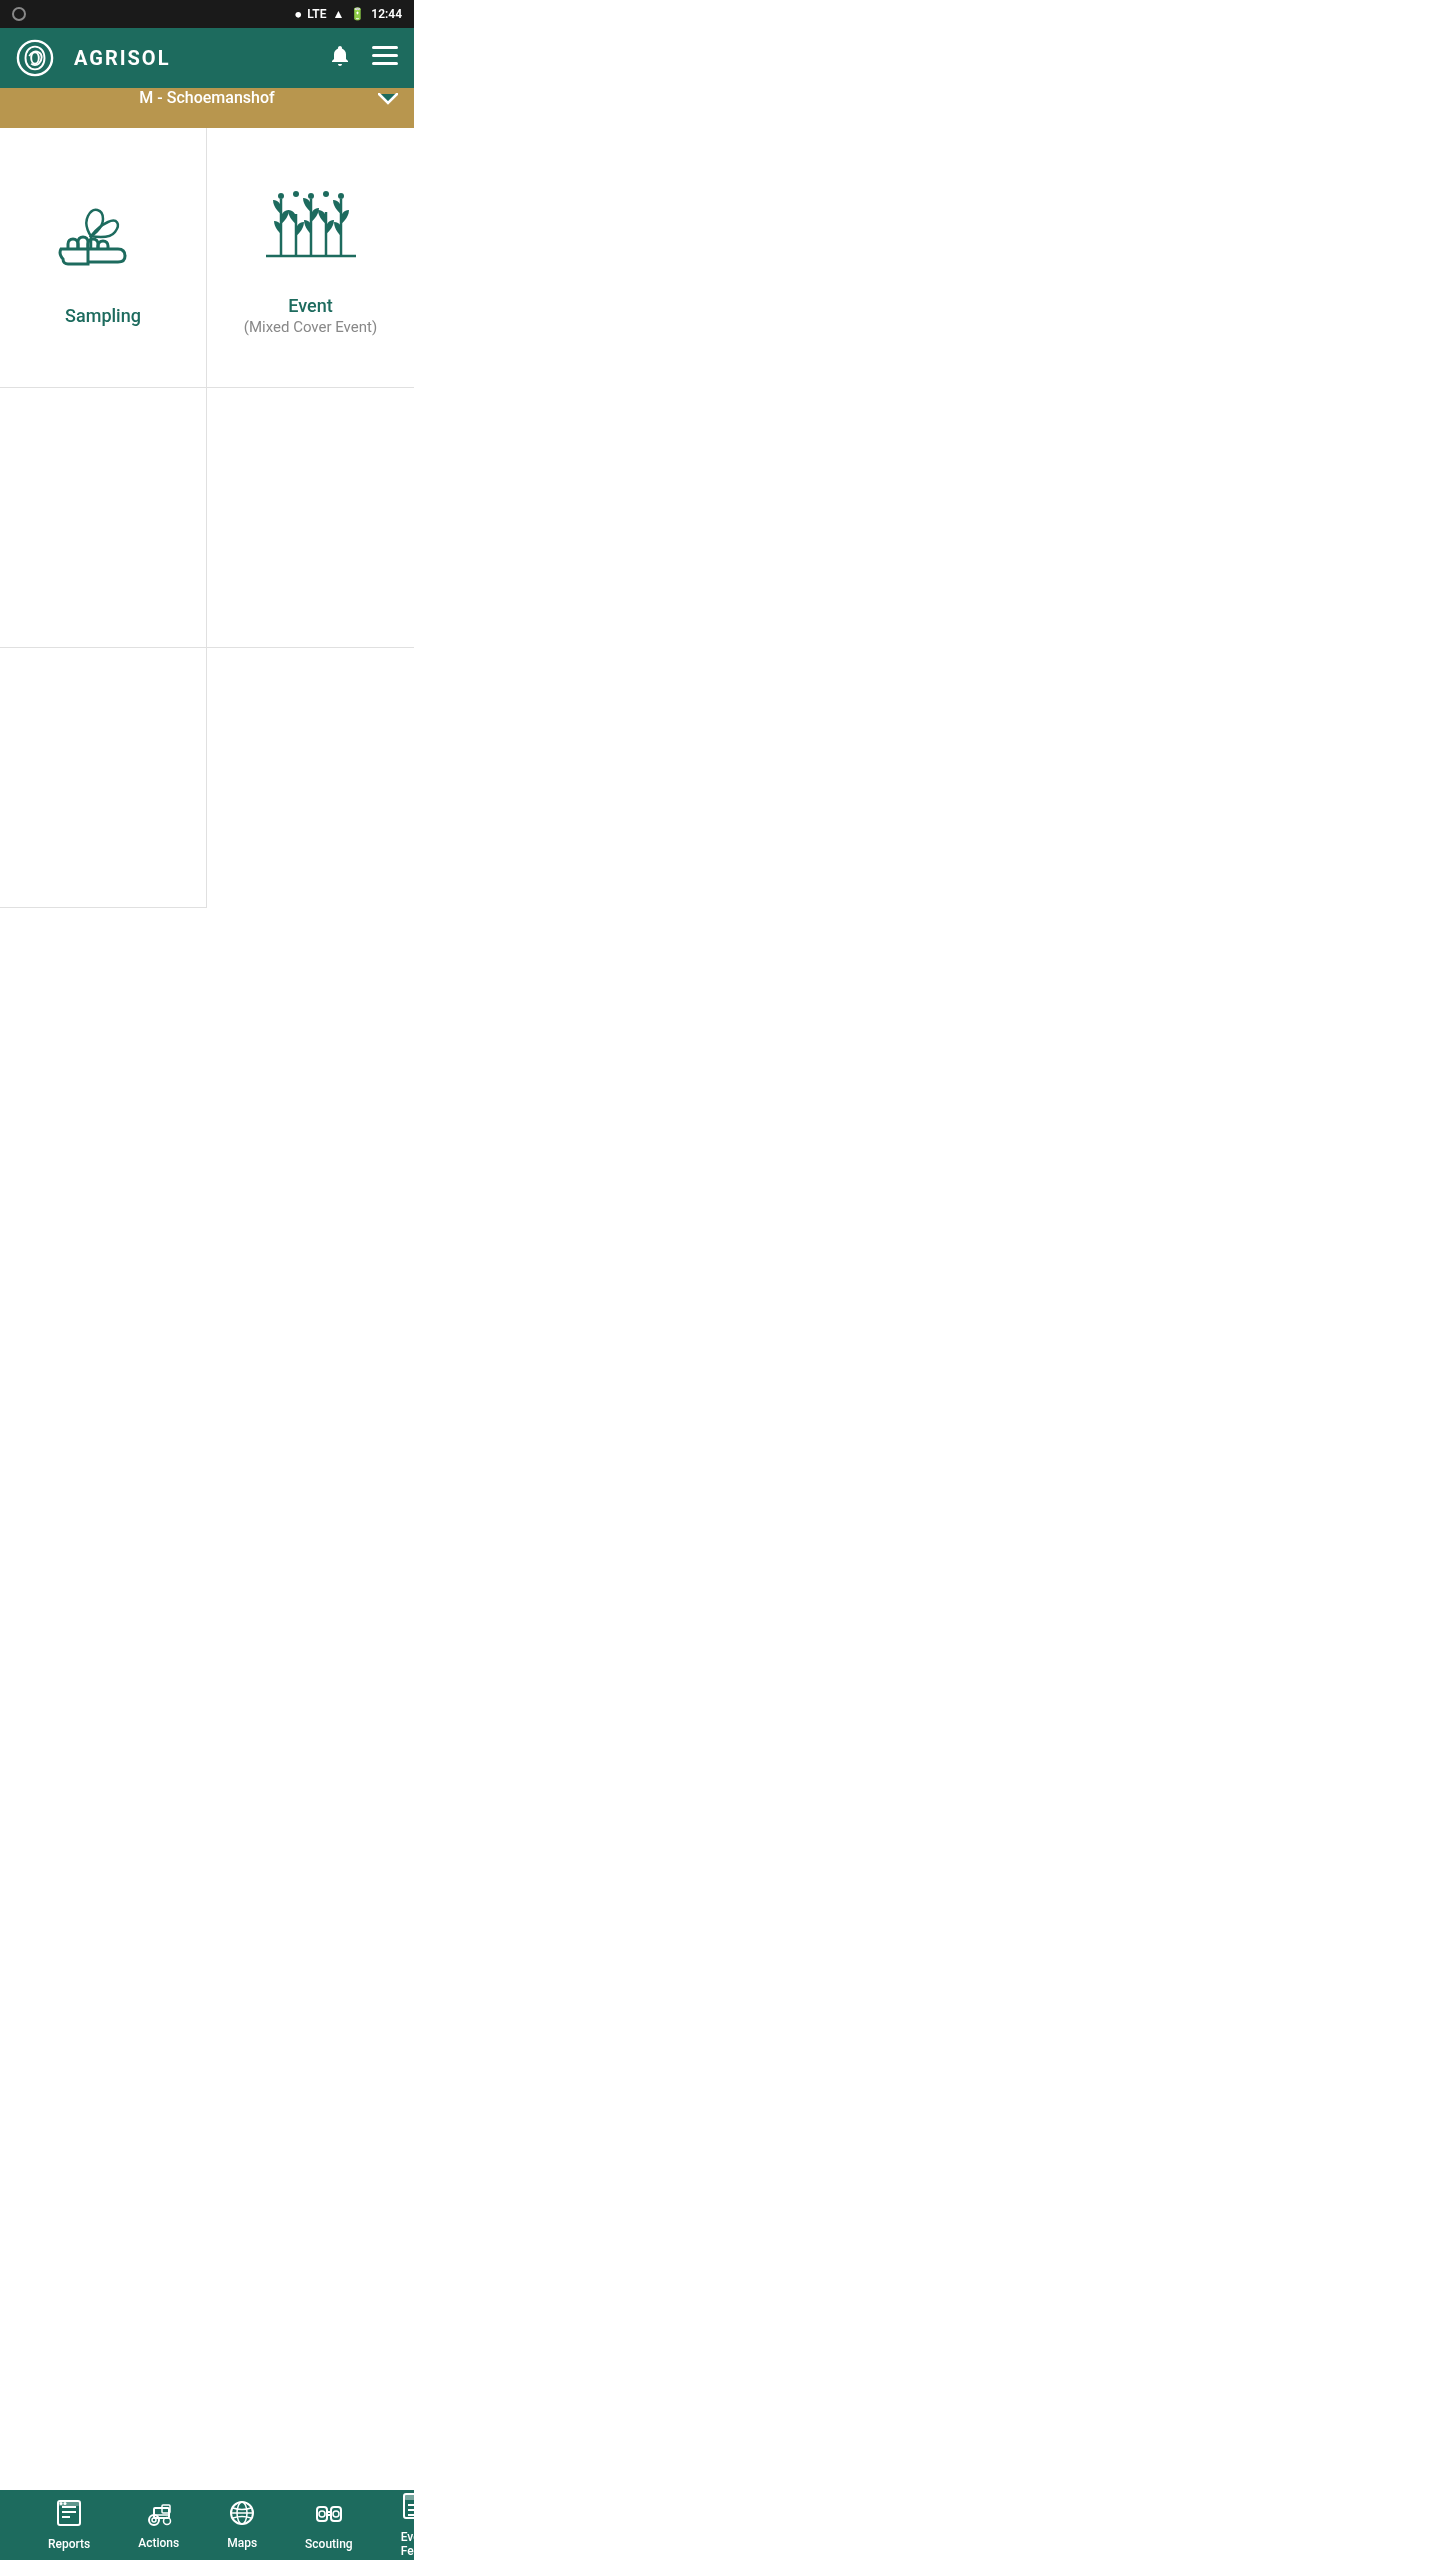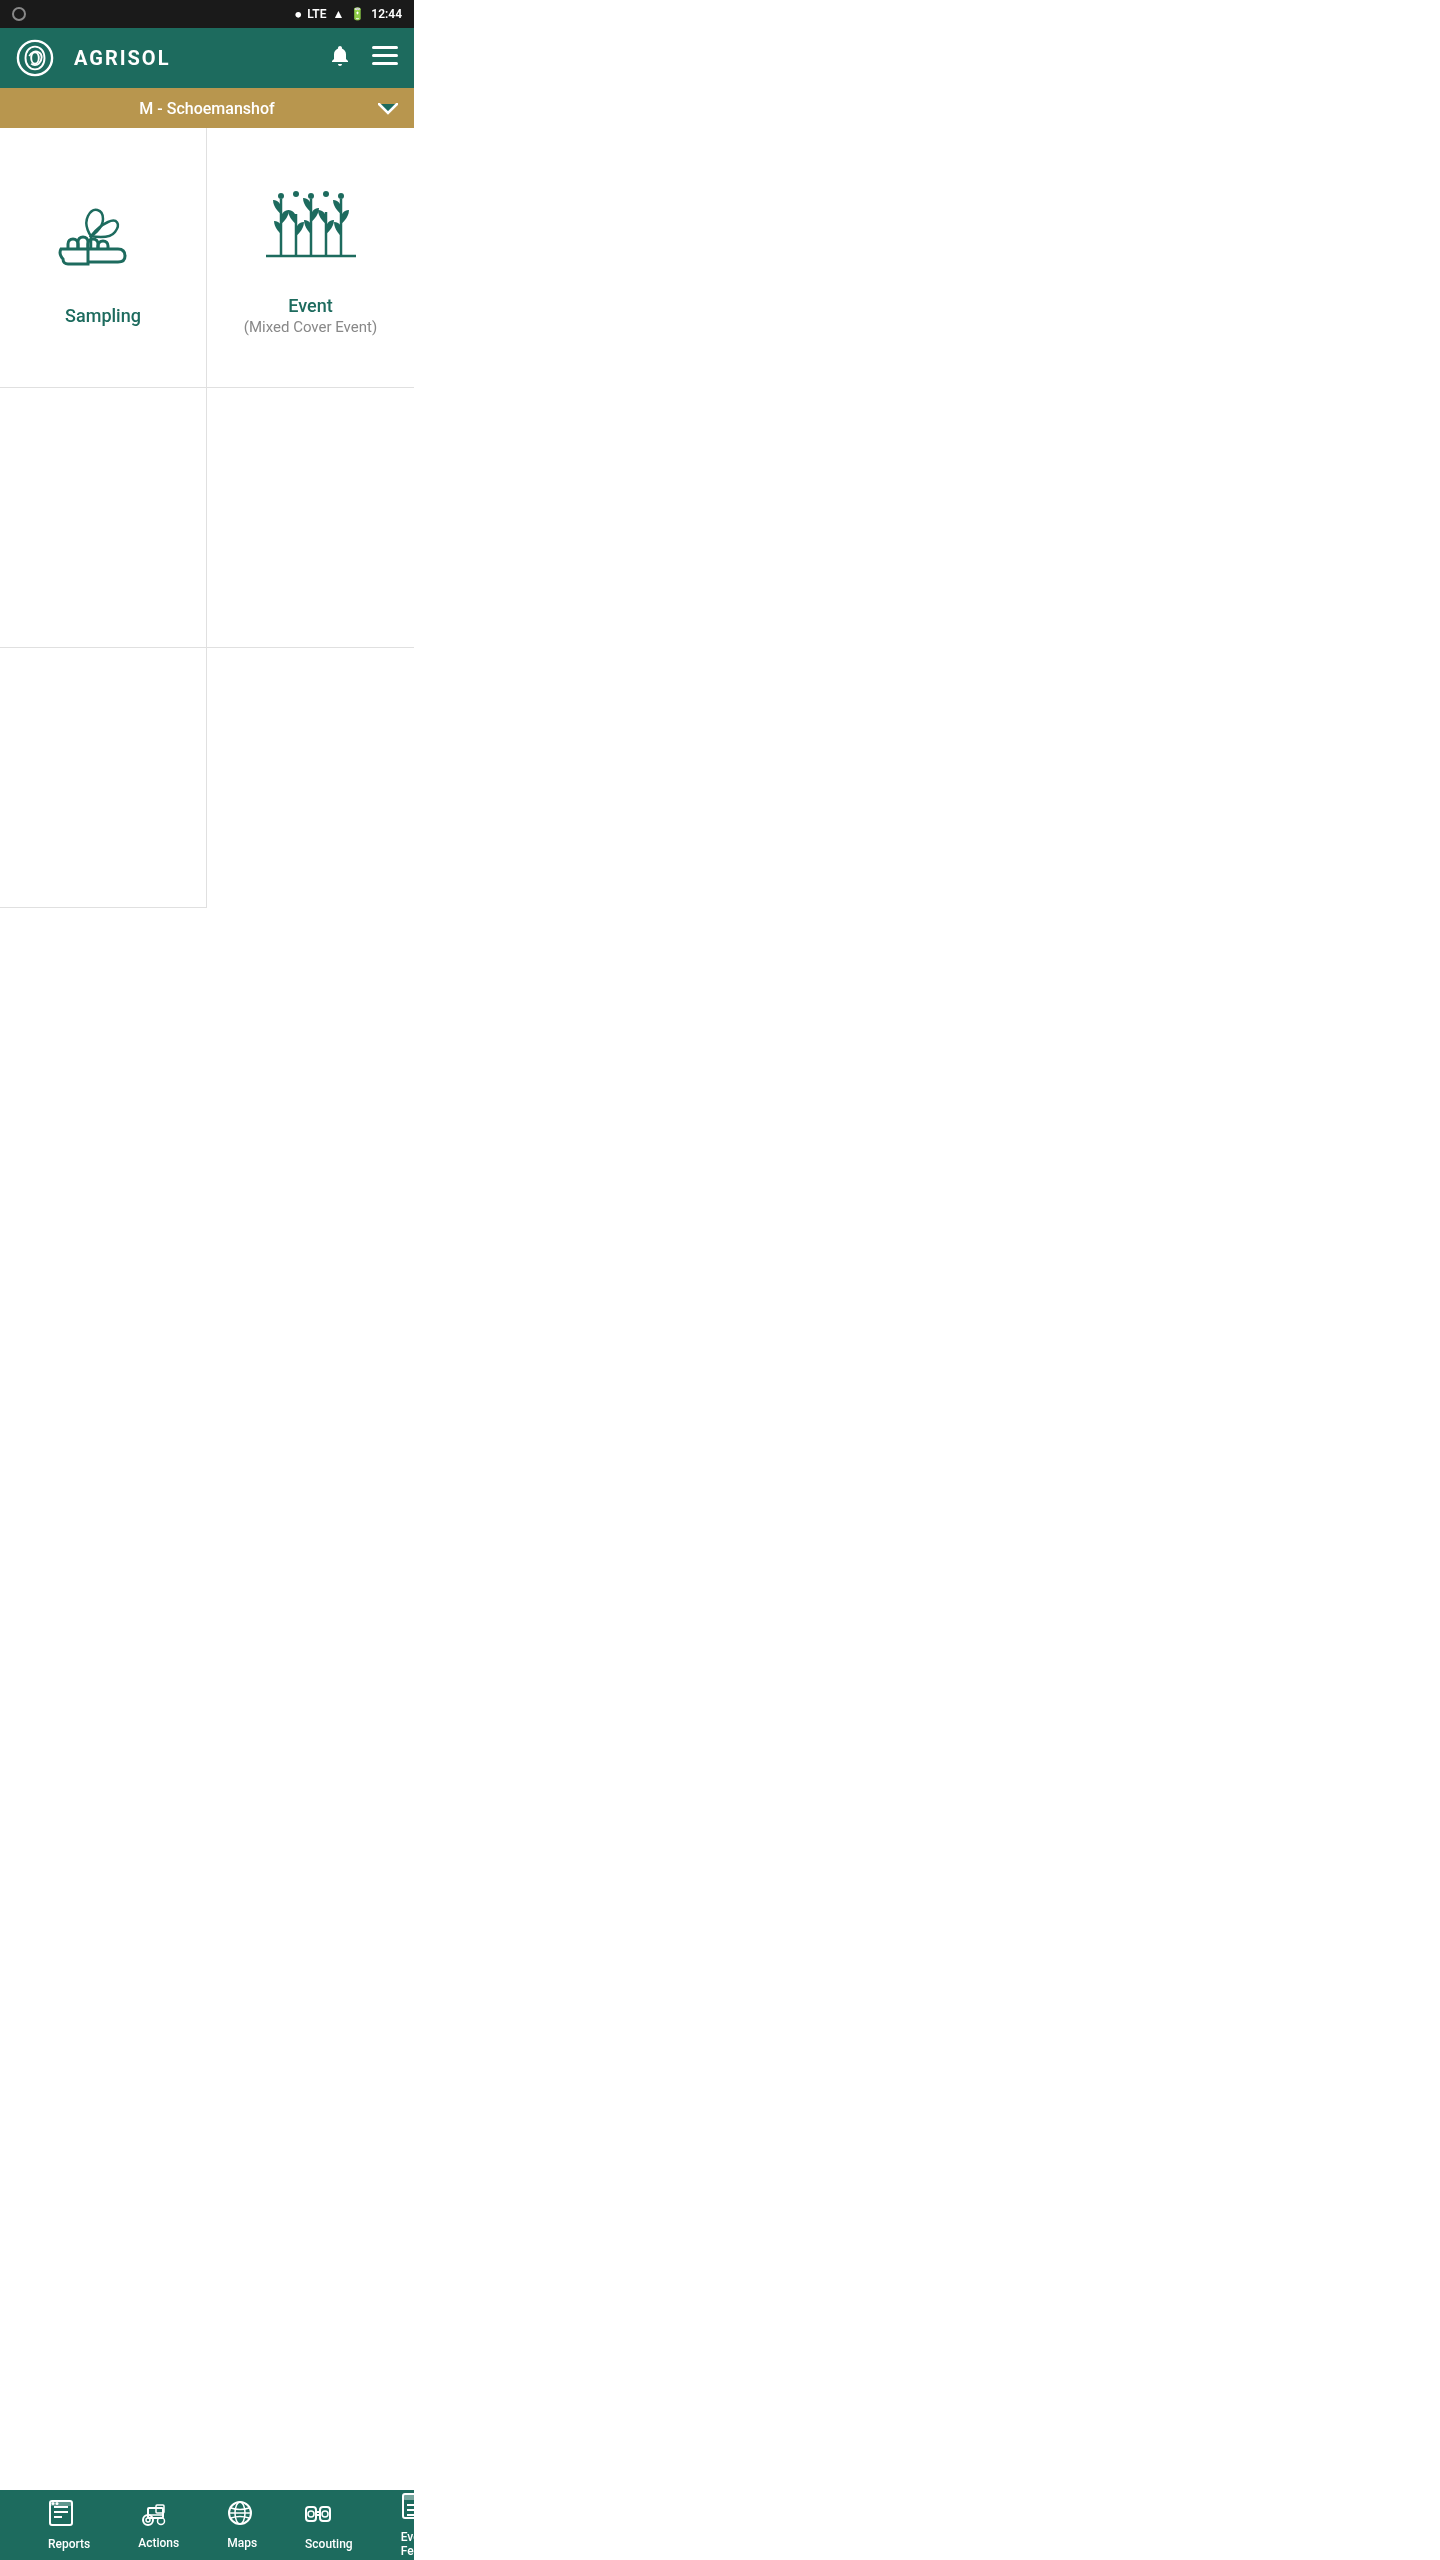--- a/index.html
+++ b/index.html
@@ -89,21 +89,21 @@
       color: white;
       font-size: 22px;
       cursor: pointer;
     }
 
     
     .farm-banner {
       background: #b8964e;
       height: 40px;
       display: flex;
-      align-items: center;
+      align-items: flex-start;
       justify-content: center;
       position: relative;
     }
 
     .farm-banner-text {
       color: white;
       font-size: 16px;
       font-weight: 500;
     }
 
@@ -178,21 +178,21 @@
       align-items: center;
       justify-content: space-around;
       position: fixed;
       bottom: 0;
       width: 414px;
     }
 
     .nav-item {
       display: flex;
       flex-direction: column;
-      align-items: flex-start;
+      align-items: center;
       gap: 4px;
       cursor: pointer;
       flex: 1;
       margin-left: 48px;
     }
 
     .nav-icon {
       font-size: 24px;
       color: white;
     }

